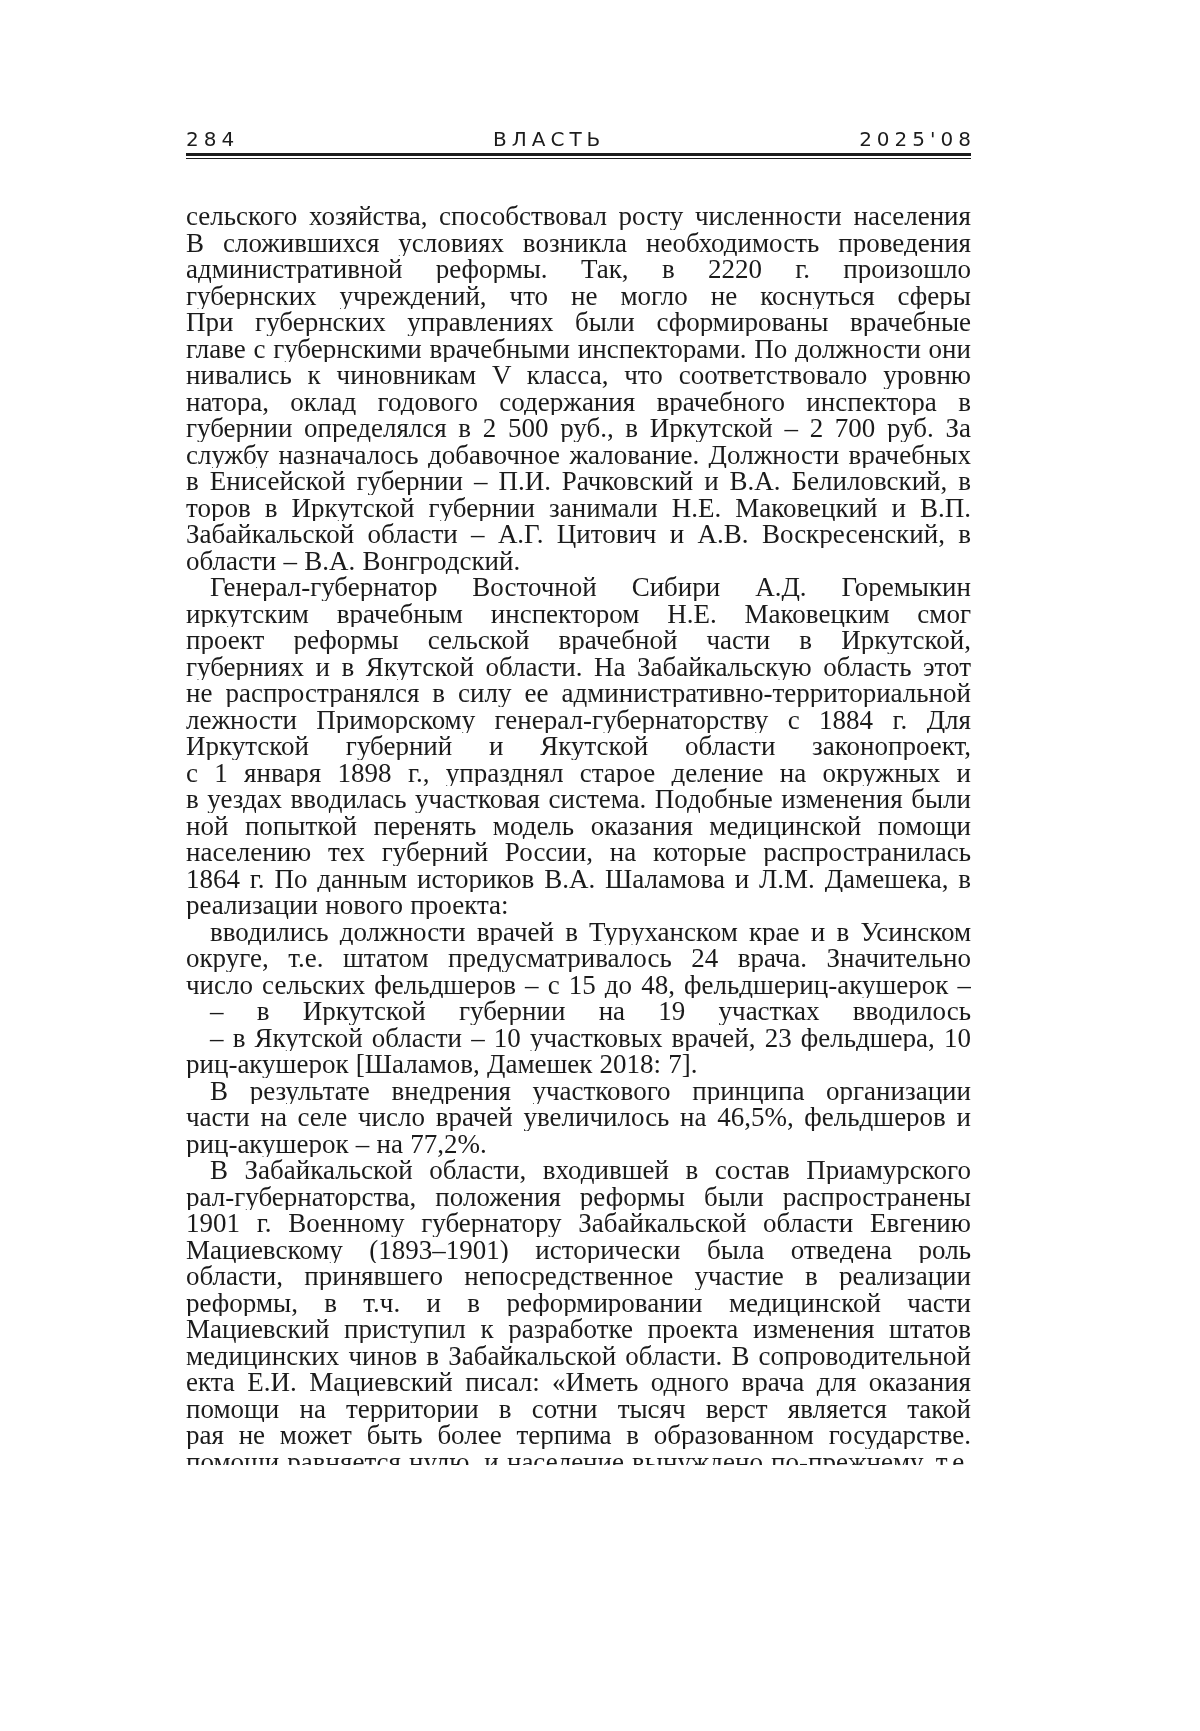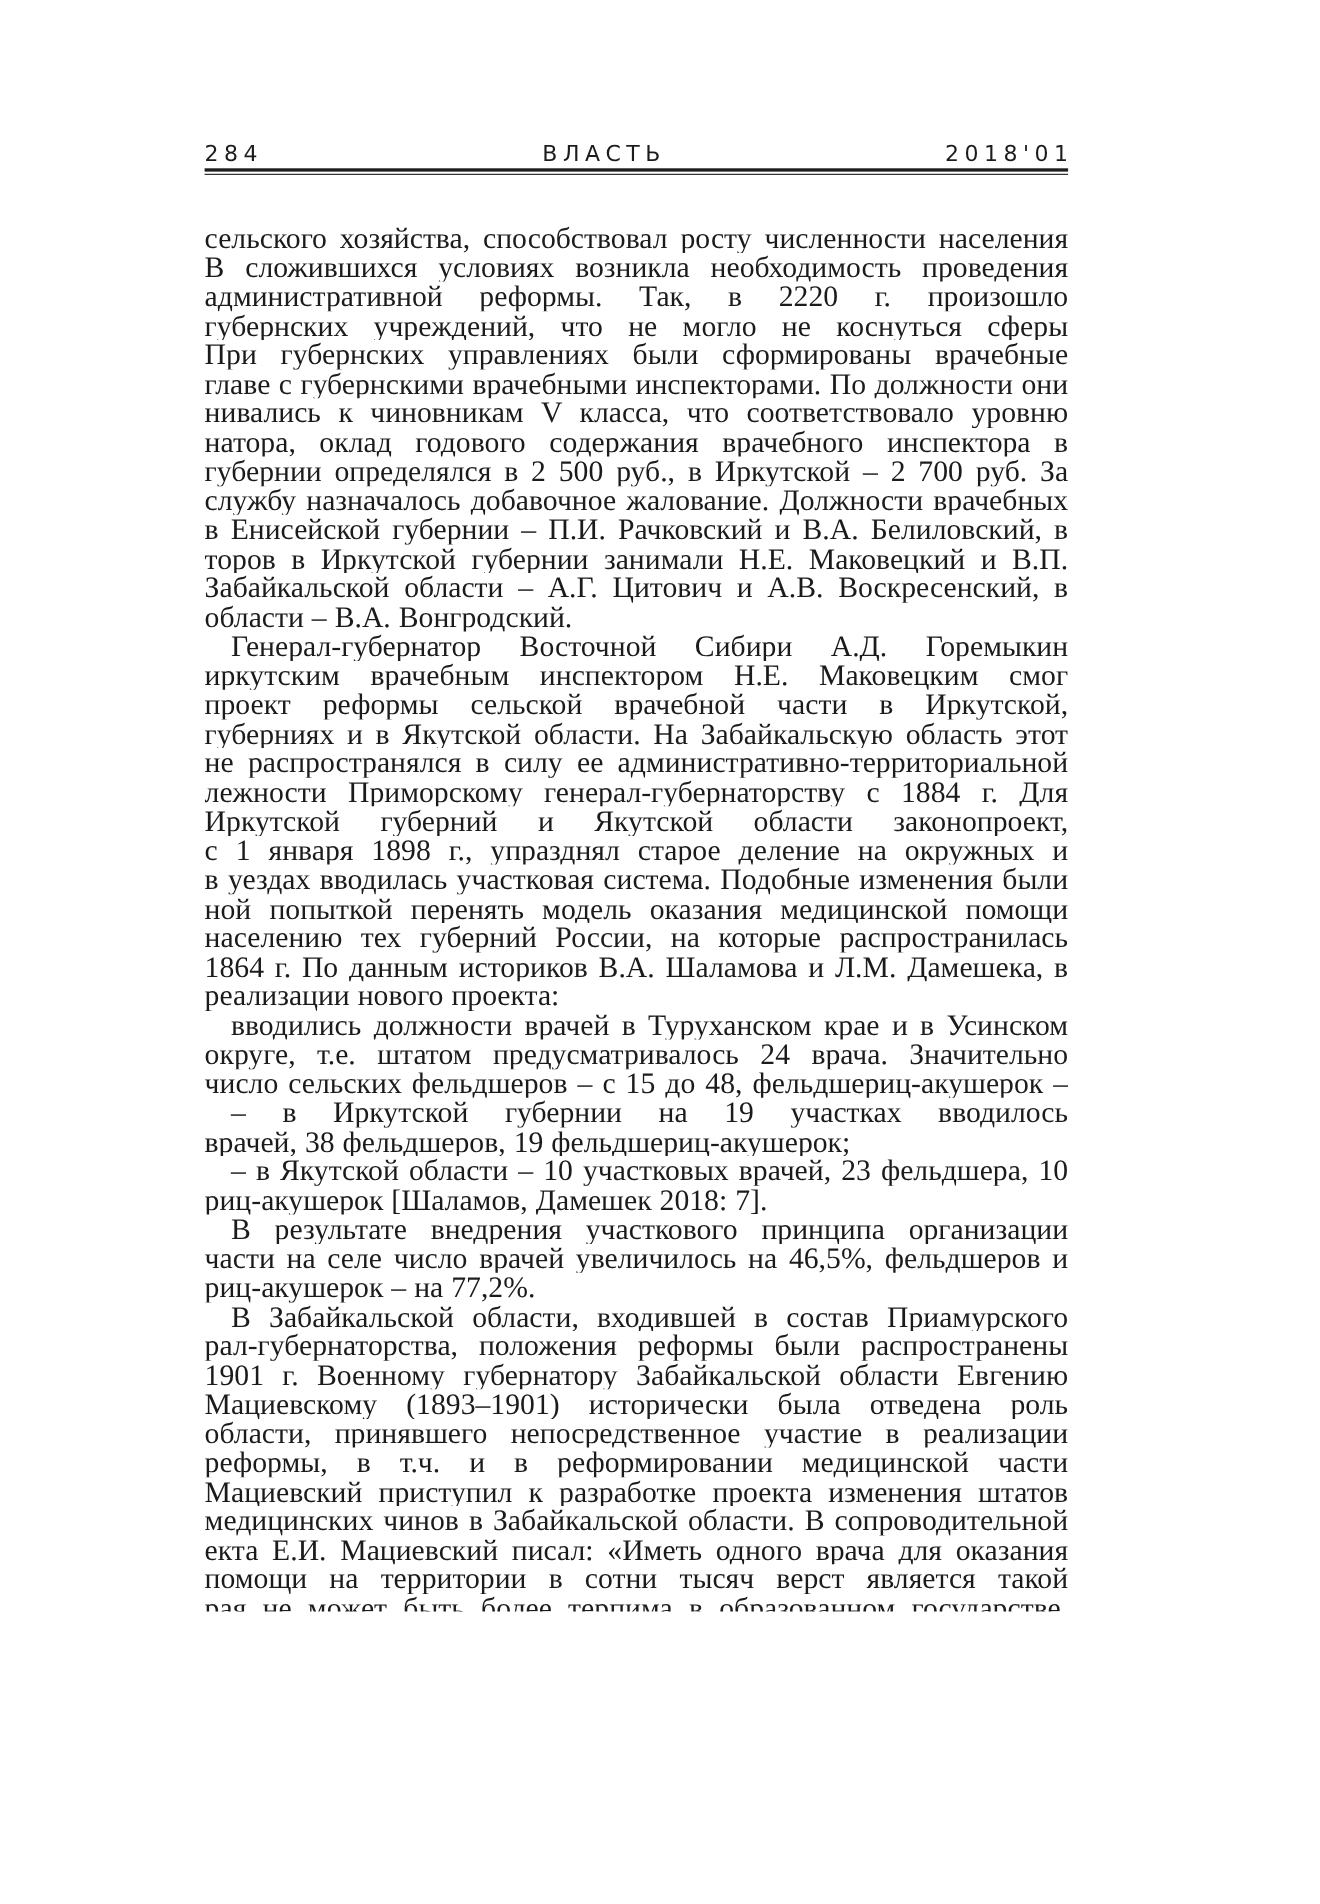--- a/index.html
+++ b/index.html
@@ -62,21 +62,21 @@
     text-indent: 24px;
   }
 </style>
 </head>
 <body>
 
 <div class="page">
   <div class="page-header">
     <span class="left">284</span>
     <span class="center">ВЛАСТЬ</span>
-    <span class="right">2018'01</span>
+    <span class="right">2025'08</span>
   </div>
   <div class="header-rule"></div>
 
   <div class="article">
       <div class="para">
         <div class="line">сельского хозяйства, способствовал росту численности населения региона.</div>
         <div class="line">В сложившихся условиях возникла необходимость проведения сибирской</div>
         <div class="line">административной реформы. Так, в 2220 г. произошло преобразование</div>
         <div class="line">губернских учреждений, что не могло не коснуться сферы здравоохранения.</div>
         <div class="line">При губернских управлениях были сформированы врачебные отделения во</div>
@@ -105,21 +105,20 @@
         <div class="line">1864 г. По данным историков В.А. Шаламова и Л.М. Дамешека, в результате</div>
         <div class="line last">реализации нового проекта:</div>
       </div>
       <div class="para indent">
         <div class="line">вводились должности врачей в Туруханском крае и в Усинском пограничном</div>
         <div class="line">округе, т.е. штатом предусматривалось 24 врача. Значительно увеличилось</div>
         <div class="line last">число сельских фельдшеров – с 15 до 48, фельдшериц-акушерок – до 23;</div>
       </div>
       <div class="para indent">
         <div class="line">– в Иркутской губернии на 19 участках вводилось соответствующее число</div>
-        <div class="line last">врачей, 38 фельдшеров, 19 фельдшериц-акушерок;</div>
       </div>
       <div class="para indent">
         <div class="line">– в Якутской области – 10 участковых врачей, 23 фельдшера, 10 фельдше-</div>
         <div class="line last">риц-акушерок [Шаламов, Дамешек 2018: 7].</div>
       </div>
       <div class="para indent">
         <div class="line">В результате внедрения участкового принципа организации медицинской</div>
         <div class="line">части на селе число врачей увеличилось на 46,5%, фельдшеров и фельдше-</div>
         <div class="line last">риц-акушерок – на 77,2%.</div>
       </div>

